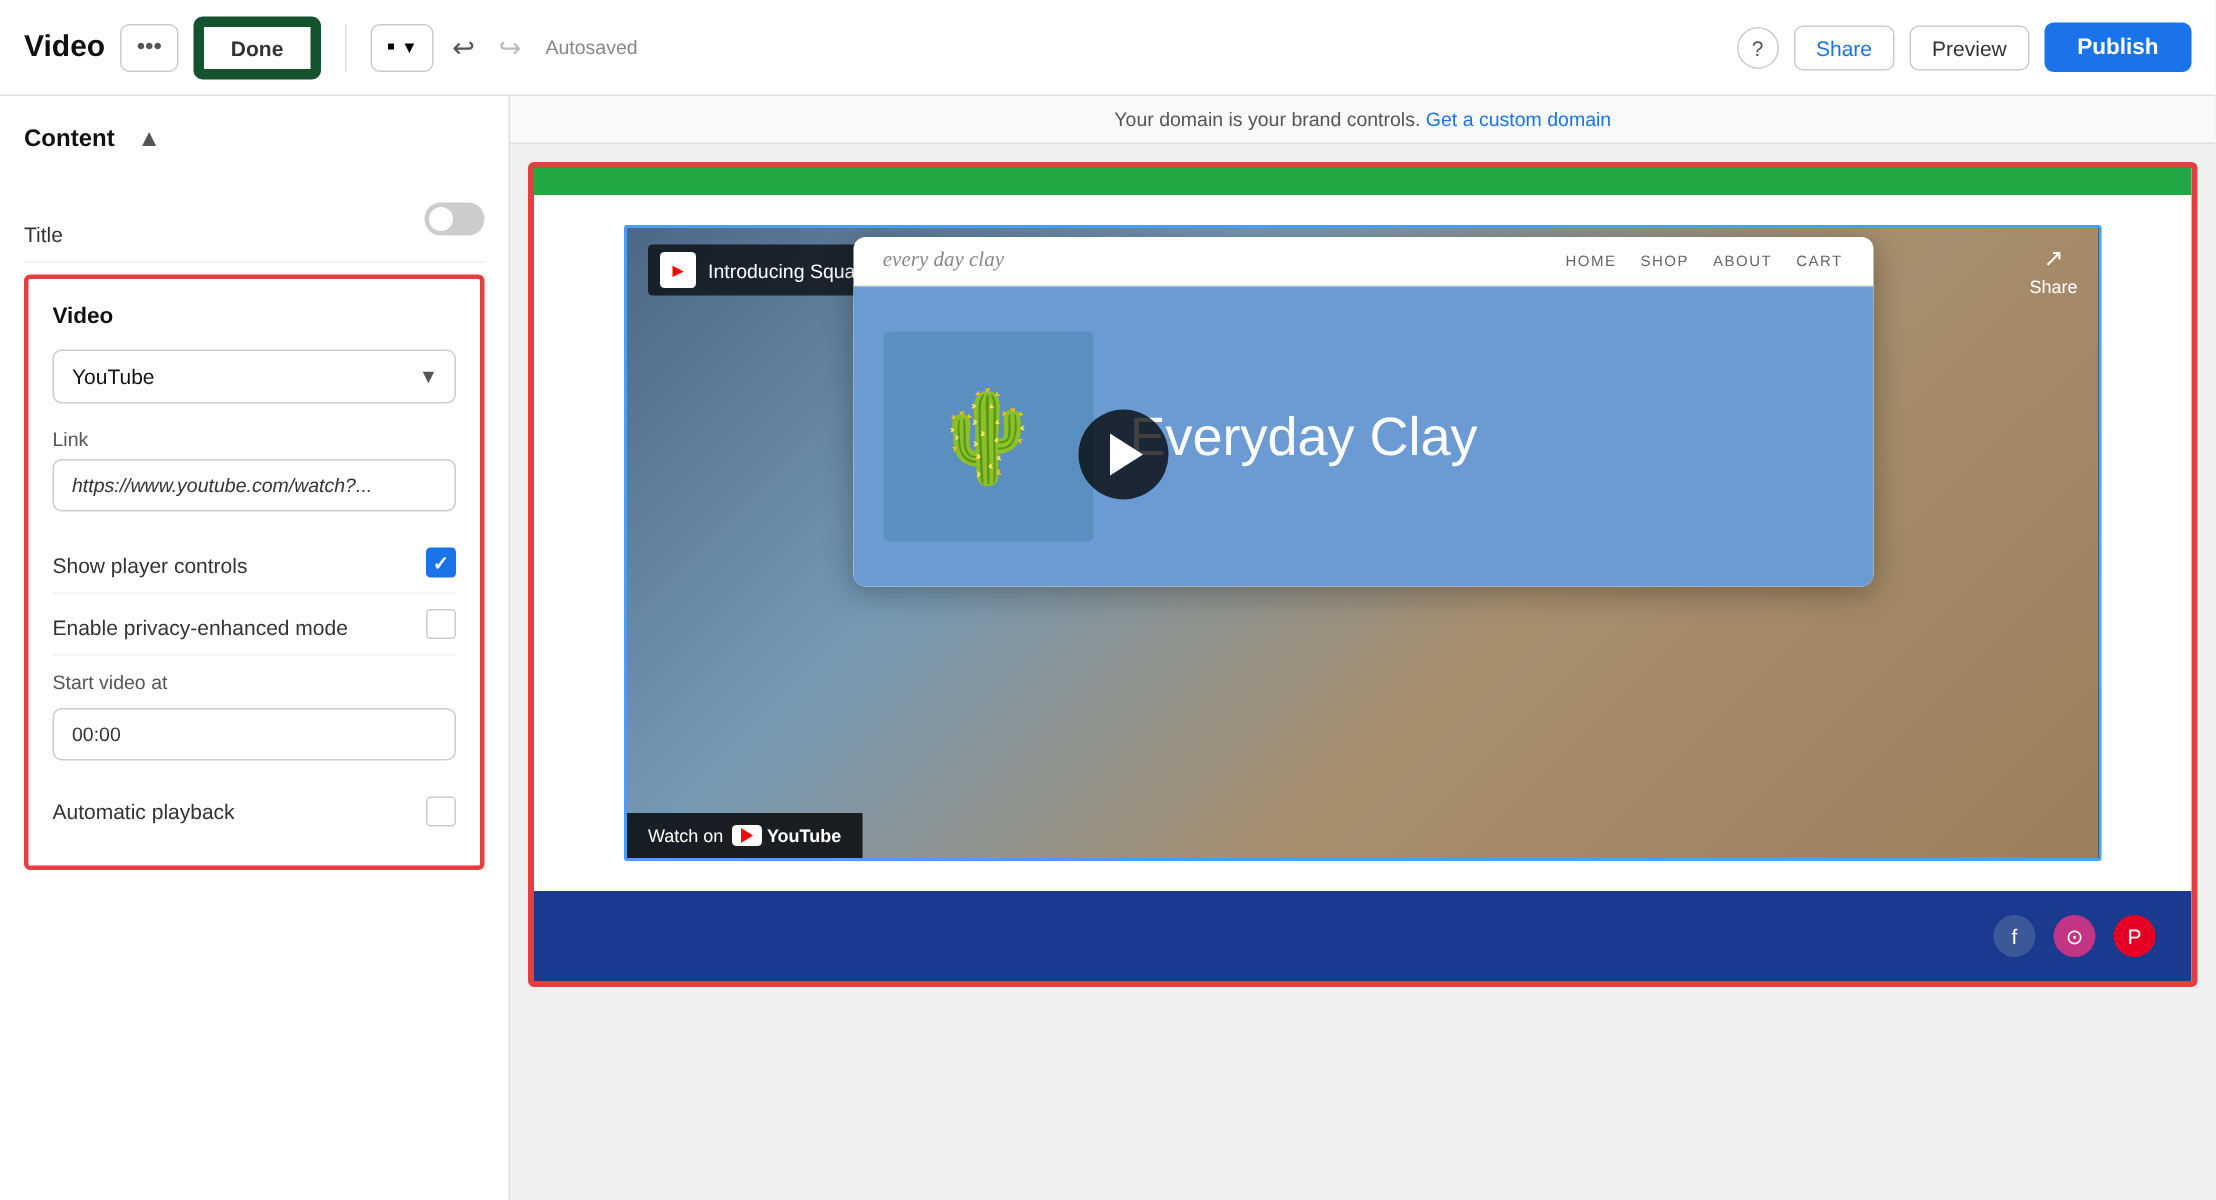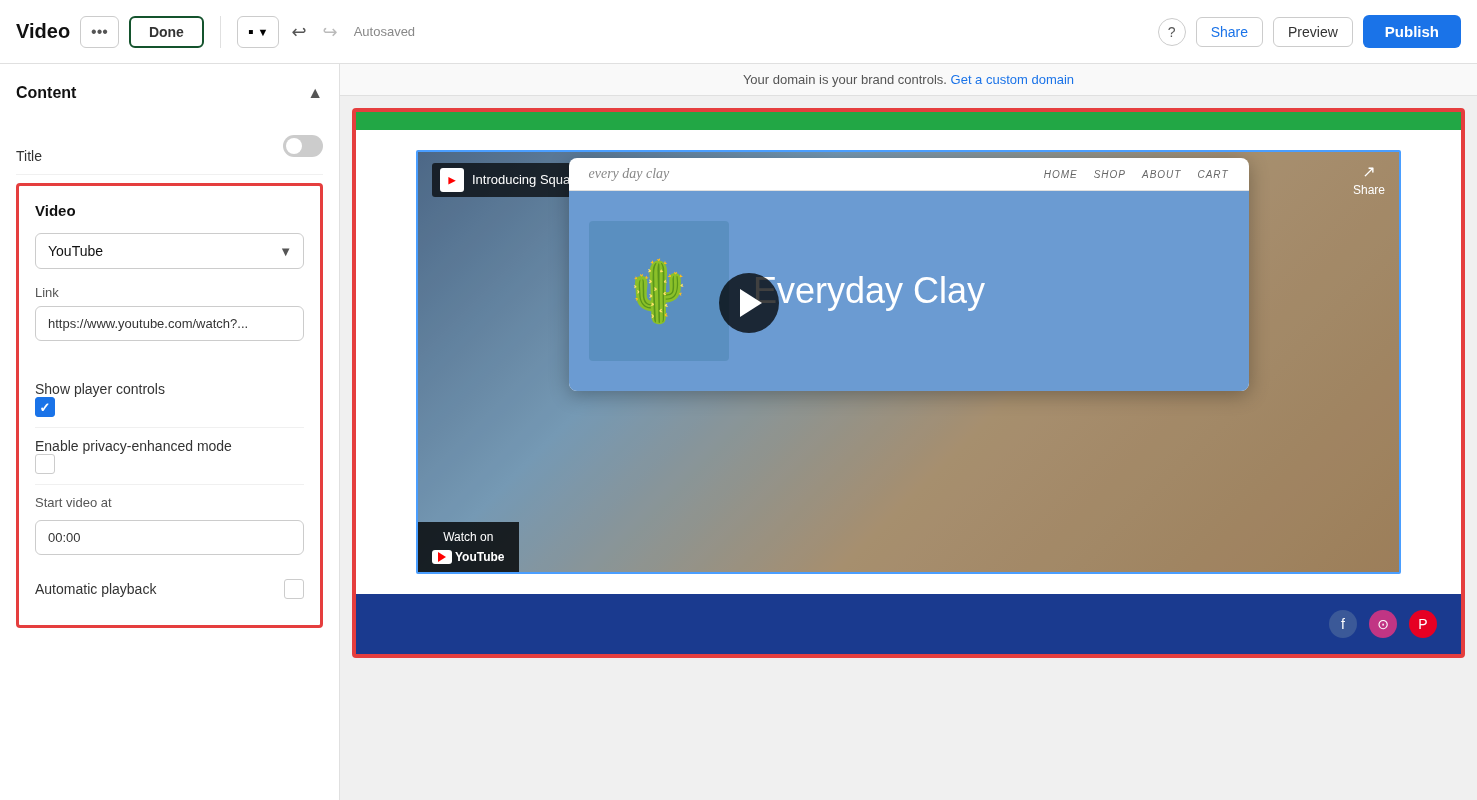--- a/index.html
+++ b/index.html
@@ -11,21 +11,21 @@
       background: #fff; border-bottom: 1px solid #e0e0e0;
       padding: 0 16px; gap: 12px; flex-shrink: 0;
     }
     .toolbar-left { display: flex; align-items: center; gap: 10px; }
     .app-title { font-size: 20px; font-weight: 700; color: #111; }
     .toolbar-btn-more {
       background: #fff; border: 1px solid #ccc; border-radius: 6px;
       padding: 6px 10px; cursor: pointer; font-size: 16px; color: #555;
     }
     .toolbar-btn-done {
-      background: #fff; border: 2px solid #14532d; border-radius: 6px;
+      background: #fff; border: 7px solid #14532d; border-radius: 6px;
       padding: 6px 18px; cursor: pointer; font-size: 14px; font-weight: 600; color: #333;
     }
     .toolbar-divider { width: 1px; height: 32px; background: #e0e0e0; margin: 0 4px; }
     .toolbar-center { display: flex; align-items: center; gap: 8px; flex: 1; justify-content: flex-start; }
     .toolbar-device-btn {
       background: #fff; border: 1px solid #ccc; border-radius: 6px;
       padding: 6px 10px; cursor: pointer; display: flex; align-items: center; gap: 4px;
     }
     .toolbar-history-btn {
       background: none; border: none; cursor: pointer; font-size: 18px; color: #555; padding: 4px;
@@ -54,22 +54,23 @@
     
     .main-layout { display: flex; flex: 1; overflow: hidden; }
 
     
     .sidebar {
       width: 340px; background: #fff; border-right: 1px solid #e0e0e0;
       overflow-y: auto; flex-shrink: 0; padding: 20px 16px;
     }
 
     .section-header {
-      display: flex; align-items: center; justify-content: space-between;
+      display: flex; align-items: center; justify-content: flex-start;
       margin-bottom: 16px;
+      gap: 15px;
     }
     .section-title { font-size: 16px; font-weight: 700; color: #111; }
     .chevron-btn { background: none; border: none; cursor: pointer; font-size: 16px; color: #555; }
 
     .field-row {
       display: flex; align-items: center; justify-content: space-between;
       padding: 10px 0; border-bottom: 1px solid #f0f0f0;
     }
     .field-label { font-size: 14px; color: #333; margin-top: 20px; }
 
@@ -110,22 +111,22 @@
     
     .link-label { font-size: 13px; color: #555; margin-bottom: 6px; }
     .text-input {
       width: 100%; padding: 9px 12px; border: 1px solid #ccc; border-radius: 6px;
       font-size: 13px; color: #333; background: #fff;
     }
     .text-input::placeholder { color: #aaa; }
 
     
     .checkbox-row {
-      display: flex; align-items: flex-start; justify-content: space-between;
-      padding: 10px 0; border-bottom: 1px solid #f0f0f0; flex-direction: column;
+      display: flex; align-items: flex-end; justify-content: space-between;
+      padding: 10px 0; border-bottom: 1px solid #f0f0f0;
     }
     .checkbox-label { font-size: 14px; color: #333; }
     .checkbox-custom {
       width: 20px; height: 20px; border: 1px solid #ccc; border-radius: 3px;
       display: flex; align-items: center; justify-content: center; cursor: pointer;
       background: #fff; flex-shrink: 0;
     }
     .checkbox-custom.checked { background: #1a73e8; border-color: #1a73e8; }
     .checkbox-check { color: #fff; font-size: 13px; font-weight: 700; }
 
@@ -194,21 +195,21 @@
     .tablet-mockup {
       position: absolute; top: 6px; left: 50%; transform: translateX(-50%);
       width: 680px; background: #fff; border-radius: 8px;
       box-shadow: 0 4px 20px rgba(0,0,0,0.3); overflow: hidden;
     }
     .tablet-nav {
       display: flex; align-items: center; justify-content: space-between;
       padding: 8px 20px; border-bottom: 1px solid #e0e0e0;
     }
     .tablet-logo { font-family: cursive; font-size: 14px; color: #888; font-style: italic; }
-    .tablet-nav-items { display: flex; gap: 16px; font-style: italic; }
+    .tablet-nav-items { display: flex; gap: 16px; }
     .tablet-nav-item { font-size: 10px; color: #666; letter-spacing: 1px; text-transform: uppercase; }
     .tablet-content {
       background: #6b9bd2; padding: 30px 20px; display: flex; align-items: center; gap: 20px; min-height: 200px;
     }
     .cactus-box {
       width: 140px; height: 140px; background: #5a8fc0; border-radius: 4px;
       display: flex; align-items: center; justify-content: center; flex-shrink: 0;
     }
     .cactus-emoji { font-size: 60px; }
     .tablet-text-area { color: #fff; }
@@ -219,21 +220,21 @@
       display: flex; align-items: center; justify-content: center; cursor: pointer;
     }
     .play-triangle { width: 0; height: 0; border-top: 14px solid transparent; border-bottom: 14px solid transparent; border-left: 22px solid #fff; margin-left: 4px; }
 
     .video-bottom-bar {
       position: absolute; bottom: 0; left: 0; right: 0;
       display: flex; align-items: center;
     }
     .watch-on-yt {
       background: rgba(0,0,0,0.8); color: #fff; font-size: 12px;
-      padding: 8px 14px; display: flex; align-items: center; gap: 6px; flex-direction: column;
+      padding: 8px 14px; display: flex; align-items: center; gap: 6px;
     }
     .yt-logo { display: flex; align-items: center; gap: 3px; }
     .yt-logo-icon { width: 20px; height: 14px; background: #fff; border-radius: 3px; display: flex; align-items: center; justify-content: center; }
     .yt-play { width: 0; height: 0; border-top: 5px solid transparent; border-bottom: 5px solid transparent; border-left: 8px solid #ff0000; }
     .yt-logo-text { color: #fff; font-size: 12px; font-weight: 600; }
 
     
     .page-footer { height: 60px; background: #1a3a8f; display: flex; align-items: center; justify-content: flex-end; padding: 0 24px; gap: 12px; }
     .footer-icon { width: 28px; height: 28px; border-radius: 50%; display: flex; align-items: center; justify-content: center; font-size: 14px; }
     .fb-icon { background: #3b5998; color: #fff; }
@@ -298,21 +299,21 @@
       <div class="select-wrapper">
         <select class="select-field">
           <option>YouTube</option>
           <option>Vimeo</option>
           <option>Custom URL</option>
         </select>
         <span class="select-chevron">▼</span>
       </div>
 
       <div class="link-label">Link</div>
-      <input class="text-input" type="text" value="https://www.youtube.com/watch?..." style="margin-bottom: 30px;" placeholder="https://www.youtube.com/watch?...">
+      <input class="text-input" type="text" value="https://www.youtube.com/watch?..." style="margin-bottom: 14px; font-style: italic;" placeholder="https://www.youtube.com/watch?...">
 
       <div class="checkbox-row">
         <span class="checkbox-label">Show player controls</span>
         <div class="checkbox-custom checked">
           <span class="checkbox-check">✓</span>
         </div>
       </div>
 
       <div class="checkbox-row">
         <span class="checkbox-label">Enable privacy-enhanced mode</span>

